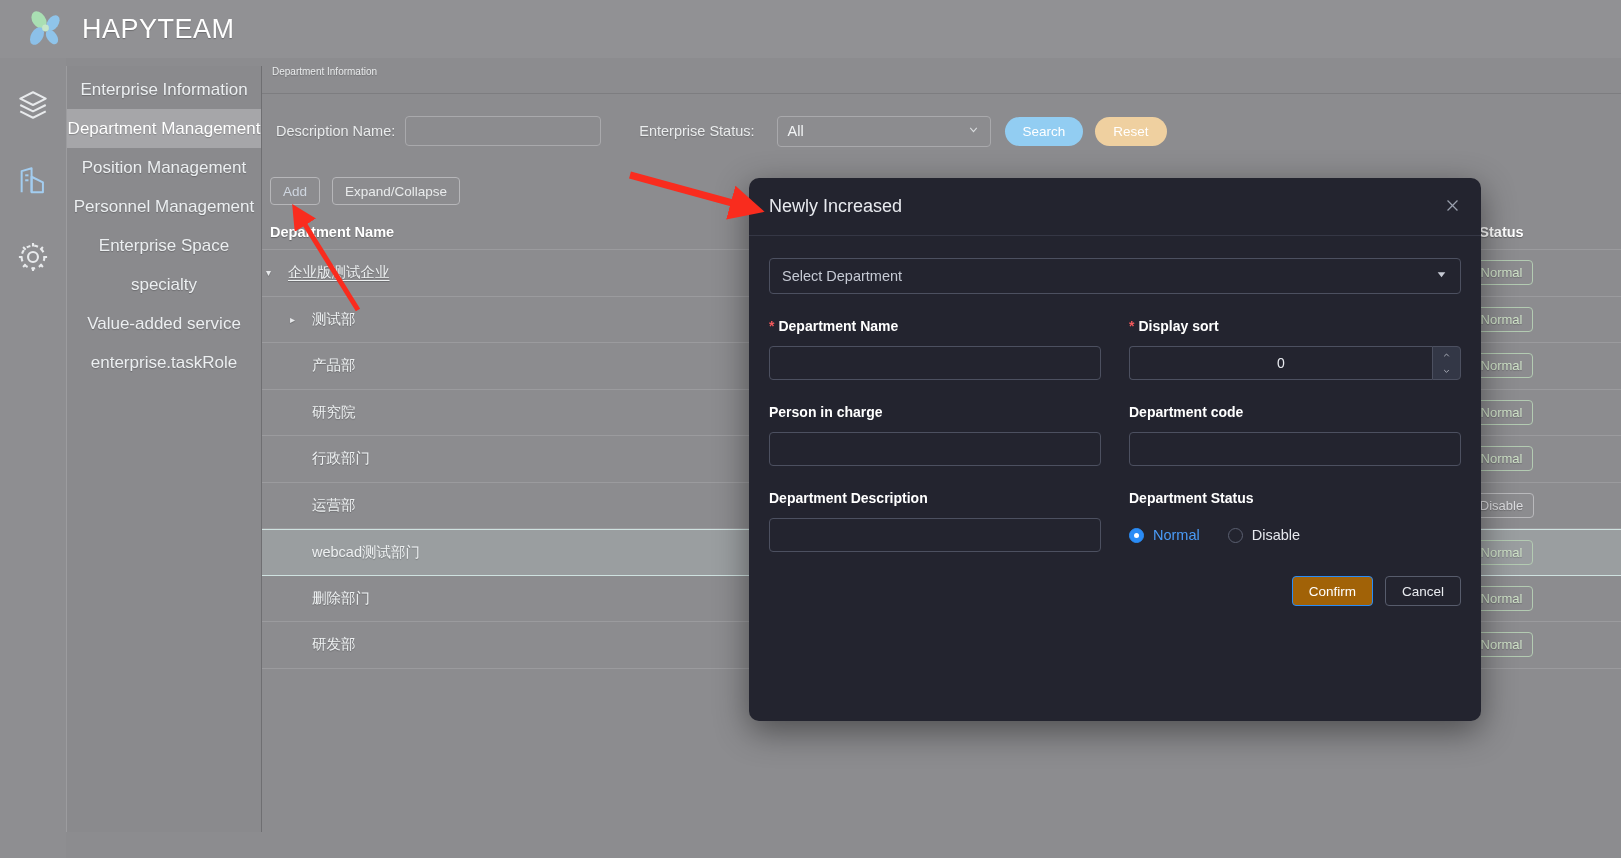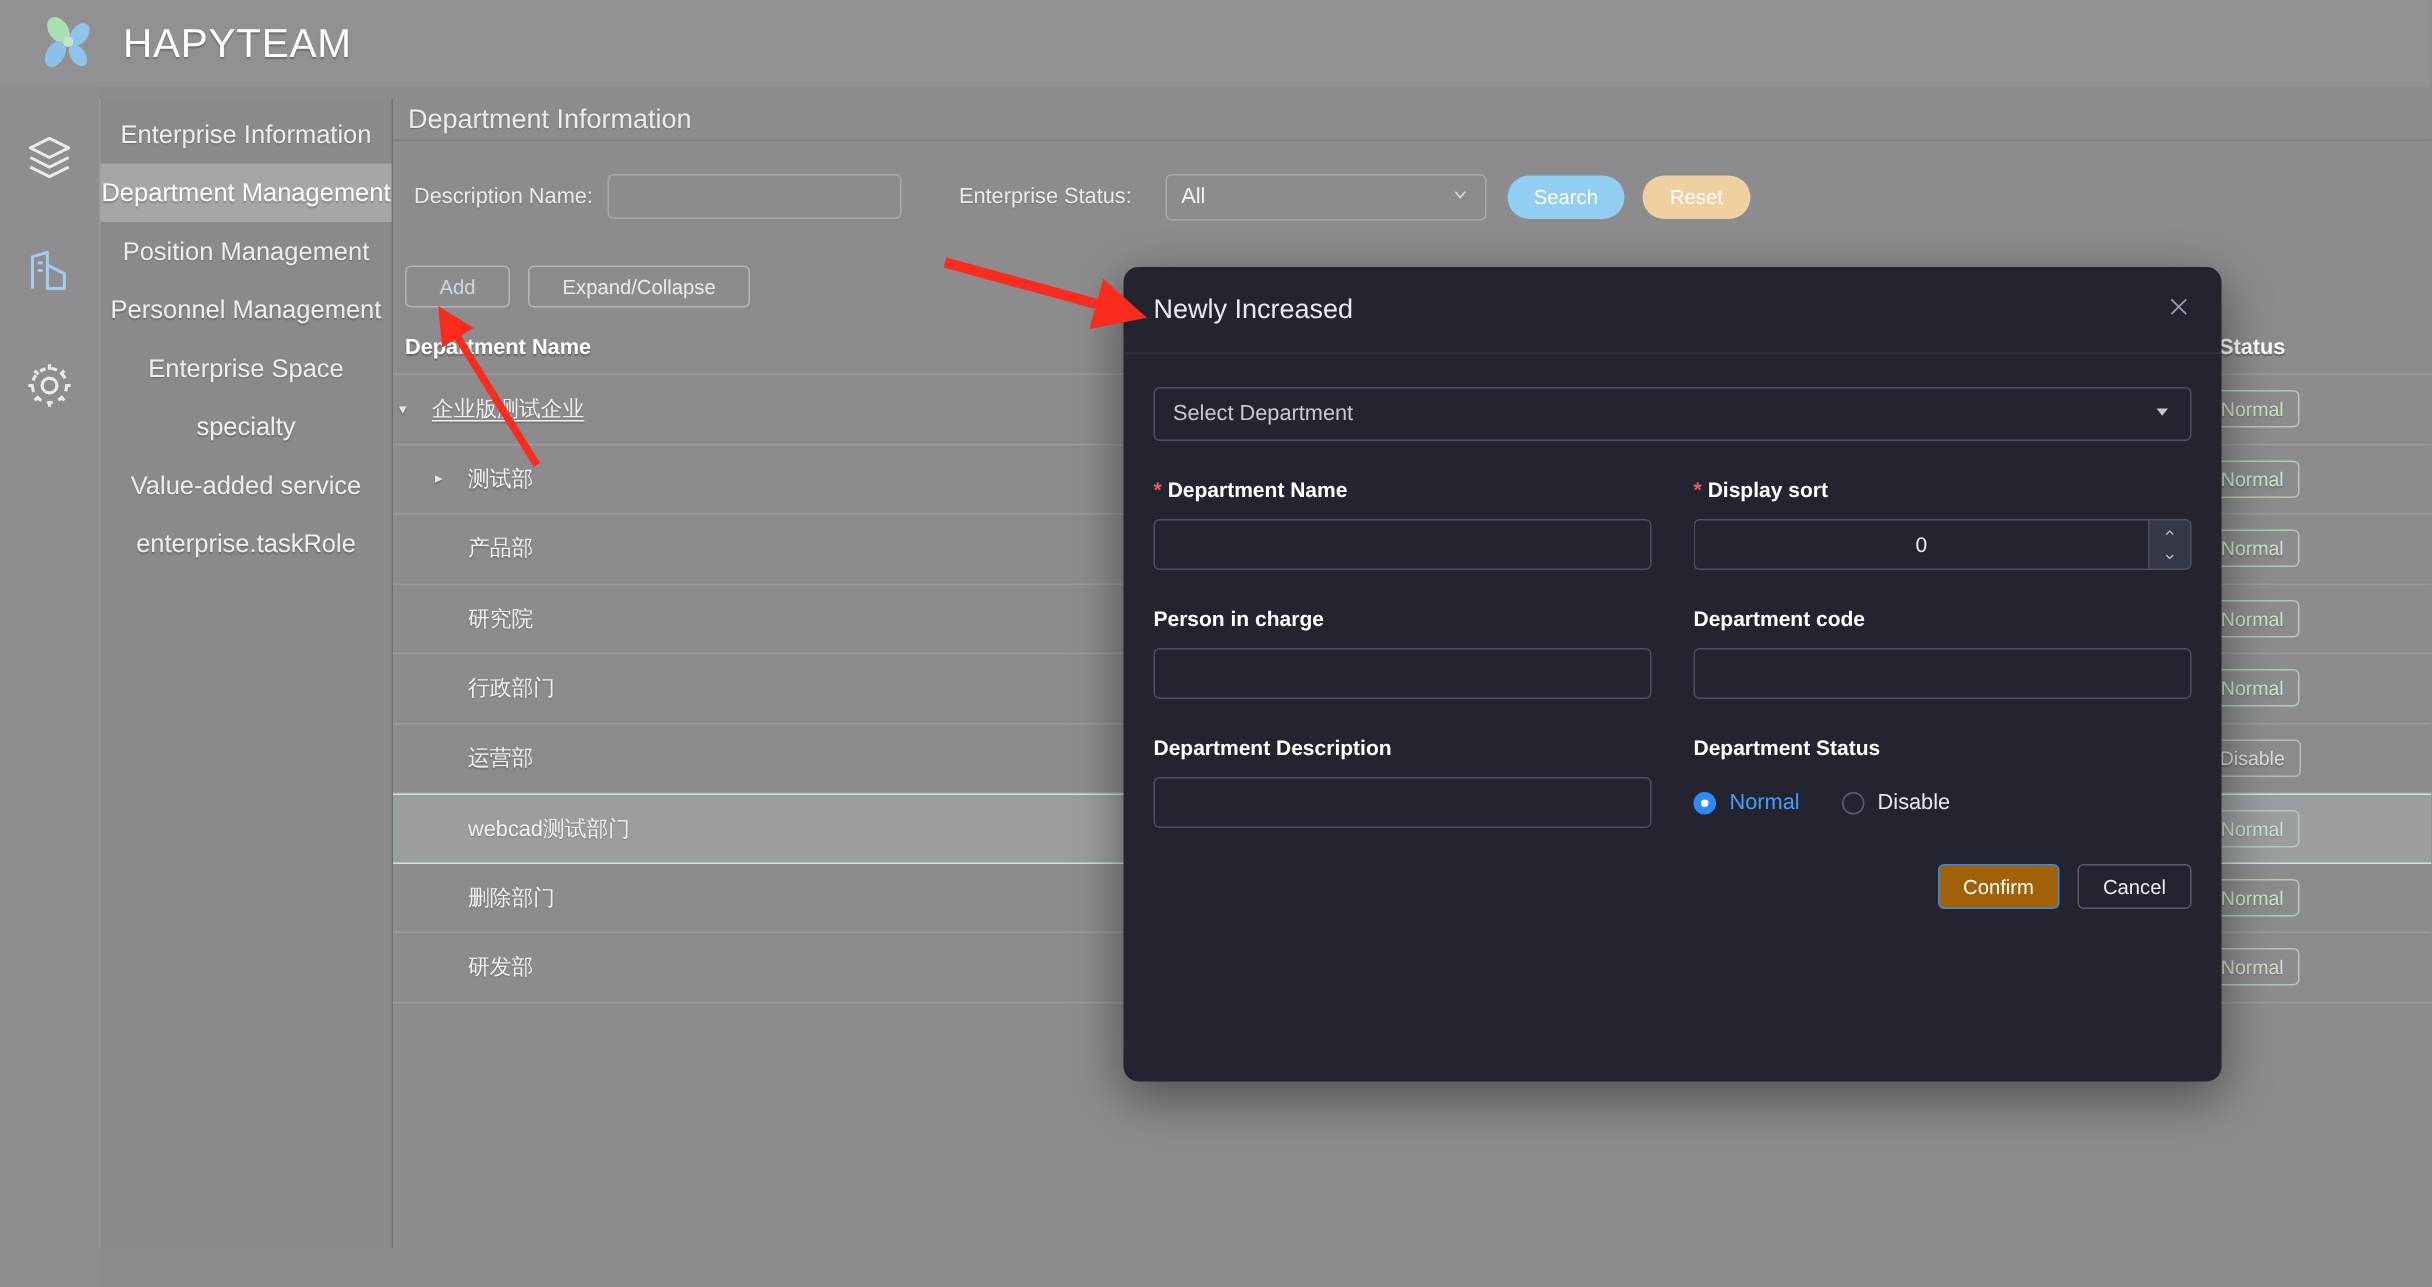--- a/index.html
+++ b/index.html
@@ -39,22 +39,22 @@
   .menu-item {
     height: 39px; display: flex; align-items: center; justify-content: center;
     font-size: 17px; color: #eceff1; cursor: pointer;
     text-shadow: 0 1px 1px rgba(0,0,0,.22);
   }
   .menu-item.active { background: #a6a6a9; color: #ffffff; }
 
   
   .content { position: absolute; left: 262px; top: 66px; width: 1359px; height: 792px; background: #8c8c8f; }
   .crumb-bar {
-    height: 28px; border-bottom: 1px solid #7d7d80; display: flex; align-items: center;
-    padding-left: 10px; font-size: 18px; color: #e9ebec; text-shadow: 0 1px 1px rgba(0,0,0,.2);
+    height: 28px; border-bottom: 1px solid #7d7d80; display: flex; 
+    padding-left: 10px; font-size: 10px; color: #e9ebec; text-shadow: 0 1px 1px rgba(0,0,0,.2);
   }
 
   .filter-row { height: 74px; display: flex; align-items: center; padding-left: 14px; gap: 0; }
   .f-label { font-size: 14.5px; color: #e9ebec; text-shadow: 0 1px 1px rgba(0,0,0,.2); }
   .txt-input {
     width: 196px; height: 30px; margin-left: 10px; background: transparent;
     border: 1px solid #a9a9ac; border-radius: 4px; color: #fff; padding: 0 9px; font-size: 14px;
     font-family: "Liberation Sans", sans-serif; outline: none;
   }
   .sel-box {
@@ -65,21 +65,21 @@
   .pill {
     height: 29px; padding: 0 18px; border-radius: 15px; border: none; cursor: pointer;
     font-size: 13.5px; color: #fff; font-family: "Liberation Sans", sans-serif;
     display: flex; align-items: center; justify-content: center;
   }
   .pill.search { background: #92cdf2; margin-left: 14px; }
   .pill.reset  { background: #efd0a0; margin-left: 12px; }
 
   .action-row { height: 46px; display: flex; align-items: center; padding-left: 8px; gap: 12px; }
   .btn-plain {
-    height: 28px; padding: 0 22px; background: transparent; border: 1px solid #b6b6b9;
+    height: 28px; padding: 0 12px; background: transparent; border: 1px solid #b6b6b9;
     border-radius: 4px; font-size: 13.5px; color: #e9ebec; cursor: pointer;
     font-family: "Liberation Sans", sans-serif;
   }
   .btn-plain.ghost { color: #cfd6e0; }
 
   
   .tbl { width: 1359px; }
   .thead {
     height: 36px; display: flex; align-items: center; border-bottom: 1px solid #9b9b9e;
     font-size: 14.5px; font-weight: bold; color: #ffffff; text-shadow: 0 1px 1px rgba(0,0,0,.3);

